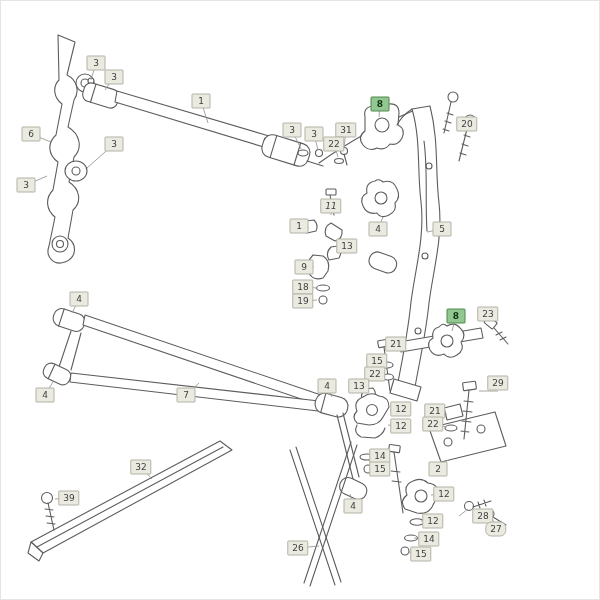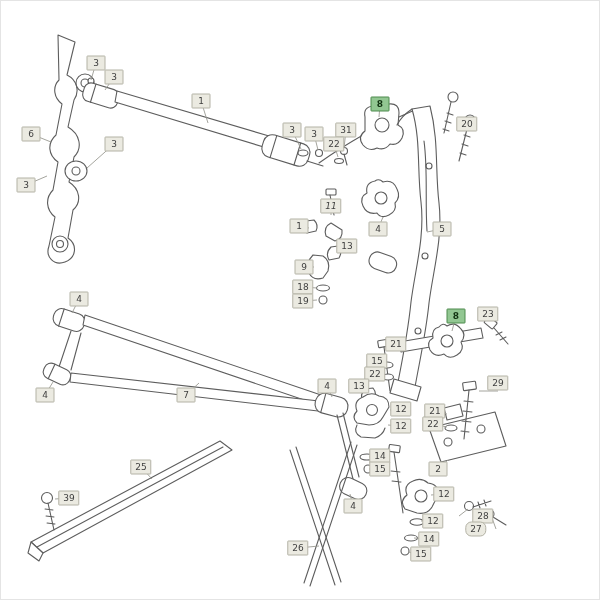--- a/index.html
+++ b/index.html
@@ -301,22 +301,22 @@
       <div class="part-label" style="left: 400px; top: 425px;">12</div>
       <div class="part-label" style="left: 497px; top: 382px;">29</div>
       <div class="part-label" style="left: 434px; top: 410px;">21</div>
       <div class="part-label" style="left: 432px; top: 423px;">22</div>
       <div class="part-label" style="left: 437px; top: 468px;">2</div>
       <div class="part-label" style="left: 379px; top: 455px;">14</div>
       <div class="part-label" style="left: 379px; top: 468px;">15</div>
       <div class="part-label" style="left: 352px; top: 505px;">4</div>
       <div class="part-label" style="left: 443px; top: 493px;">12</div>
       <div class="part-label" style="left: 68px; top: 497px;">39</div>
-      <div class="part-label" style="left: 140px; top: 466px;">25</div>
+      <div class="part-label" style="left: 140px; top: 466px;">32</div>
       <div class="part-label" style="left: 458px; top: 515px; margin-left: 24px;">28</div>
-      <div class="part-label" style="left: 475px; top: 528px; border-radius: 6px;">27</div>
+      <div class="part-label" style="left: 495px; top: 528px; border-radius: 6px;">27</div>
       <div class="part-label" style="left: 297px; top: 547px;">26</div>
       <div class="part-label" style="left: 432px; top: 520px;">12</div>
       <div class="part-label" style="left: 428px; top: 538px;">14</div>
       <div class="part-label" style="left: 420px; top: 553px;">15</div>
     </div>
 
 </div>
 
 </body></html>

